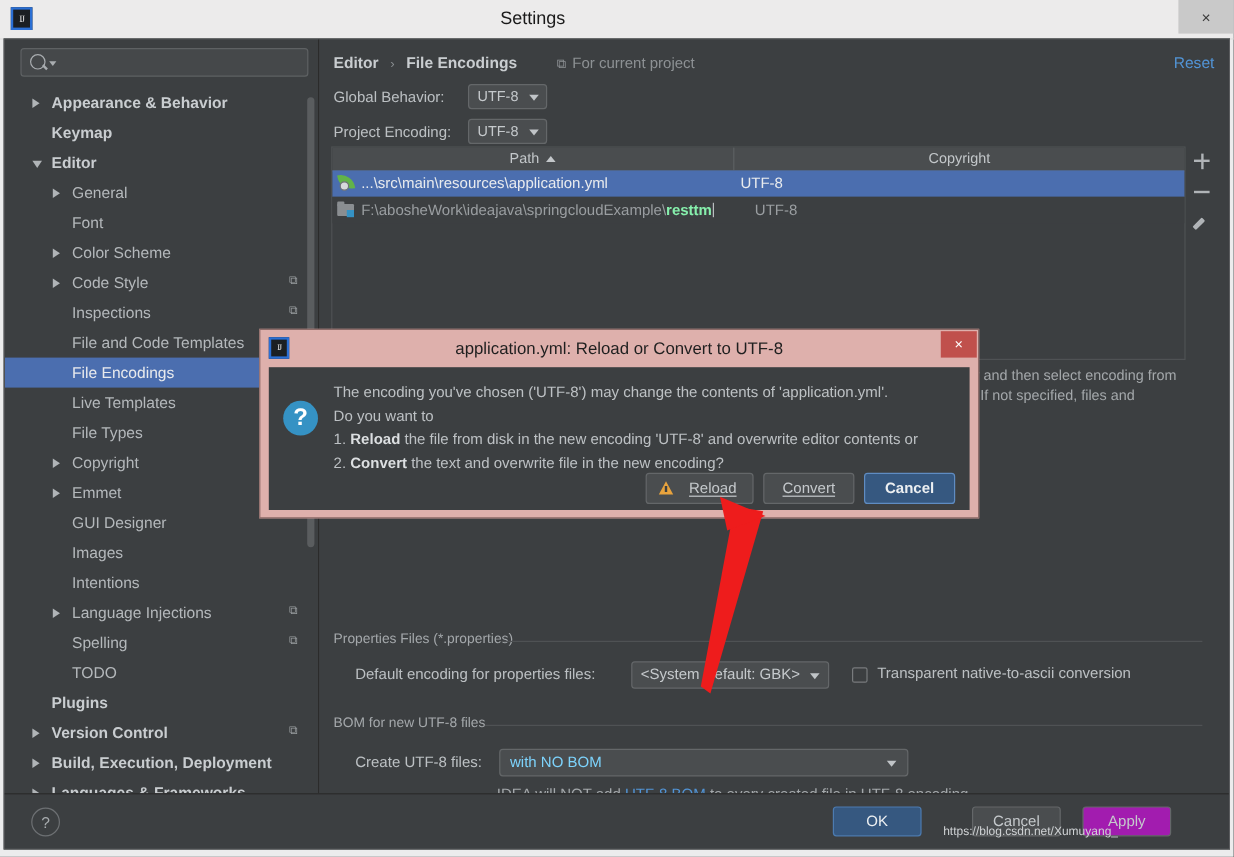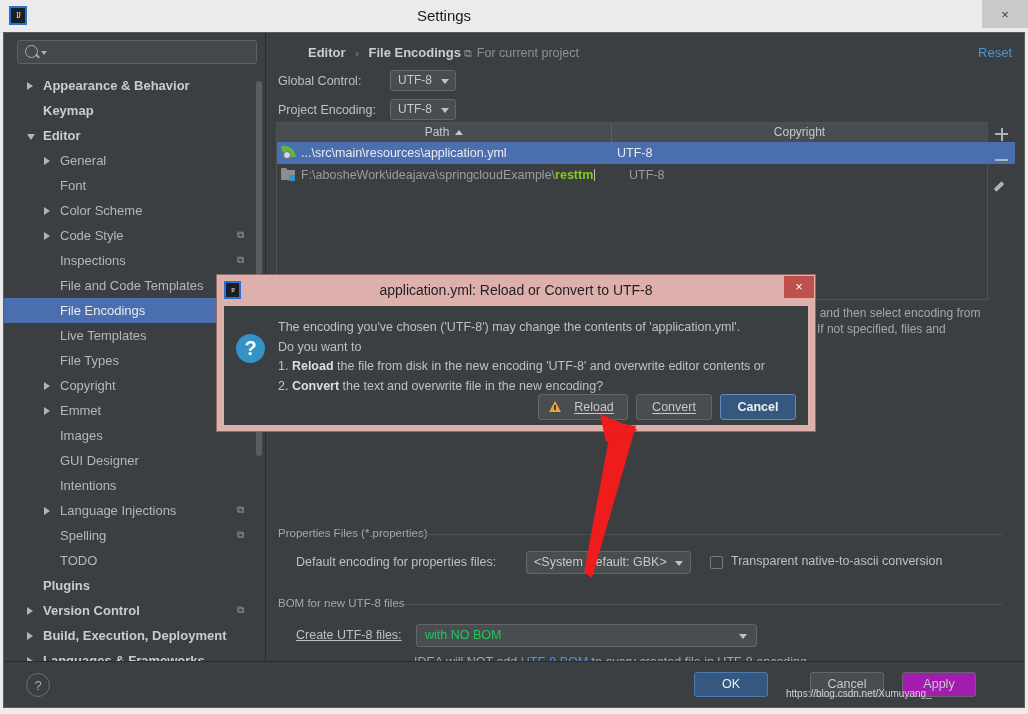--- a/index.html
+++ b/index.html
@@ -110,20 +110,21 @@
     overflow: hidden;
   }
   .trow {
     position: relative;
     height: 25px;
     line-height: 25px;
     font-size: 13px;
     color: #b4b8bb;
     white-space: nowrap;
     cursor: default;
+    text-align: right;
   }
   .trow.sel { background: #4b6eaf; color: #e8eaed; }
   .trow .arrow {
     position: absolute; top: 9px;
     width: 0; height: 0;
   }
   .trow .arrow.closed {
     border-top: 4.5px solid transparent;
     border-bottom: 4.5px solid transparent;
     border-left: 6px solid #b0b4b7;
@@ -155,21 +156,21 @@
   
   #content {
     position: absolute; left: 262px; top: 0px;
     width: 758px; height: 629px;
     background: #3c3f41;
     box-sizing: border-box;
     overflow: hidden;
   }
   #breadcrumb {
     position: absolute; left: 12px; top: 12px;
-    font-size: 13px; color: #c0c4c7; margin-left: 30px;
+    font-size: 13px; color: #c0c4c7;
   }
   #breadcrumb .crumb-b { font-weight: bold; color: #c9cdd0; }
   #breadcrumb .sep { color: #8a8e91; margin: 0 6px; font-size: 11px; }
   #forproject {
     position: absolute; left: 198px; top: 13px;
     font-size: 12.5px; color: #8d9194;
   }
   #forproject .pico {
     display: inline-block;
     margin-right: 5px;
@@ -237,21 +238,21 @@
     border-right: 4px solid transparent;
     border-bottom: 5px solid #c3c7ca;
     vertical-align: middle;
   }
   .trow-file {
     position: absolute; left: 0;
     width: 710px; height: 22px;
     line-height: 22px;
     font-size: 12.5px;
   }
-  .trow-file.r0 { top: 19px; background: #4b6eaf; color: #e9ebee; padding-left: 28px; }
+  .trow-file.r0 { top: 19px; background: #4b6eaf; color: #e9ebee; }
   .trow-file.r1 { top: 41px; background: #3c3f41; color: #9a9ea1; }
   .trow-file .ficon {
     position: absolute; left: 4px; top: 3px;
     width: 16px; height: 16px;
   }
   .spring-leaf {
     position: relative;
     width: 16px; height: 16px;
   }
   .spring-leaf .lf {
@@ -286,21 +287,21 @@
   }
   .folder-ico .fbadge {
     position: absolute; left: 8px; top: 8px;
     width: 6px; height: 6px;
     background: #3592c4;
   }
   .trow-file .fpath { position: absolute; left: 24px; top: 0; }
   .trow-file .fenc  { position: absolute; top: 0; }
   .trow-file.r0 .fenc { left: 340px; }
   .trow-file.r1 .fenc { left: 352px; }
-  .trow-file .bold { font-weight: bold; color: #84cc16; margin-top: 21px; }
+  .trow-file .bold { font-weight: bold; color: #86efac; margin-top: 21px; }
   .trow-file .cursorbar {
     display: inline-block;
     width: 1px; height: 12px;
     background: #b9bdc0;
     vertical-align: -2px;
     margin: 0 1px;
   }
 
   
   #tbar {
@@ -386,30 +387,30 @@
     border: 1px solid #787b7d;
     border-radius: 2px;
     box-sizing: border-box;
   }
   #nativeascii .cblabel { position: absolute; left: 21px; top: 0; white-space: nowrap; }
 
   #bom-label { left: 12px; top: 564px; }
   #bom-line  { left: 138px; top: 571px; width: 598px; }
   #bom-ctl-label {
     position: absolute; left: 30px; top: 595px;
-    font-size: 12.5px; color: #bcc0c3; text-decoration: underline;
+    font-size: 12.5px; color: #bcc0c3;
   }
   #bom-combo {
     position: absolute; left: 150px; top: 591px;
     width: 341px; height: 23px;
     background: #4a4d4f;
     border: 1px solid #646769;
     border-radius: 3px;
     box-sizing: border-box;
-    font-size: 12.5px; color: #22c55e;
+    font-size: 12.5px; color: #7dd3fc;
     line-height: 21px;
     padding-left: 8px;
   }
   #bom-combo .cv-caret {
     position: absolute; right: 9px; top: 9px;
     width: 0; height: 0;
     border-left: 4.5px solid transparent;
     border-right: 4.5px solid transparent;
     border-top: 5px solid #c0c4c7;
   }
@@ -644,24 +645,24 @@
         </div>
         <div class="trow lvl1">
           <span class="arrow closed"></span>
           <span class="tlabel">Copyright</span>
         </div>
         <div class="trow lvl1">
           <span class="arrow closed"></span>
           <span class="tlabel">Emmet</span>
         </div>
         <div class="trow lvl1">
+          <span class="tlabel">GUI Designer</span>
+        </div>
+        <div class="trow lvl1">
           <span class="tlabel">Images</span>
-        </div>
-        <div class="trow lvl1">
-          <span class="tlabel">GUI Designer</span>
         </div>
         <div class="trow lvl1">
           <span class="tlabel">Intentions</span>
         </div>
         <div class="trow lvl1">
           <span class="arrow closed"></span>
           <span class="tlabel">Language Injections</span>
           <span class="copybadge">⧉</span>
         </div>
         <div class="trow lvl1">
@@ -698,21 +699,21 @@
       <span class="sep">›</span>
       <span class="crumb-b">File Encodings</span>
     </div>
 
     <div id="forproject">
       <span class="pico">⧉</span><span>For current project</span>
     </div>
 
     <div id="resetlink">Reset</div>
 
-    <div class="fieldrow" id="ge-label">Global Control:</div>
+    <div class="fieldrow" id="ge-label">Global Behavior:</div>
     <div class="combo-sm" id="ge-combo">
       <span>UTF-8</span>
       <span class="cv-caret"></span>
     </div>
 
     <div class="fieldrow" id="pe-label">Project Encoding:</div>
     <div class="combo-sm" id="pe-combo">
       <span>UTF-8</span>
       <span class="cv-caret"></span>
     </div>

